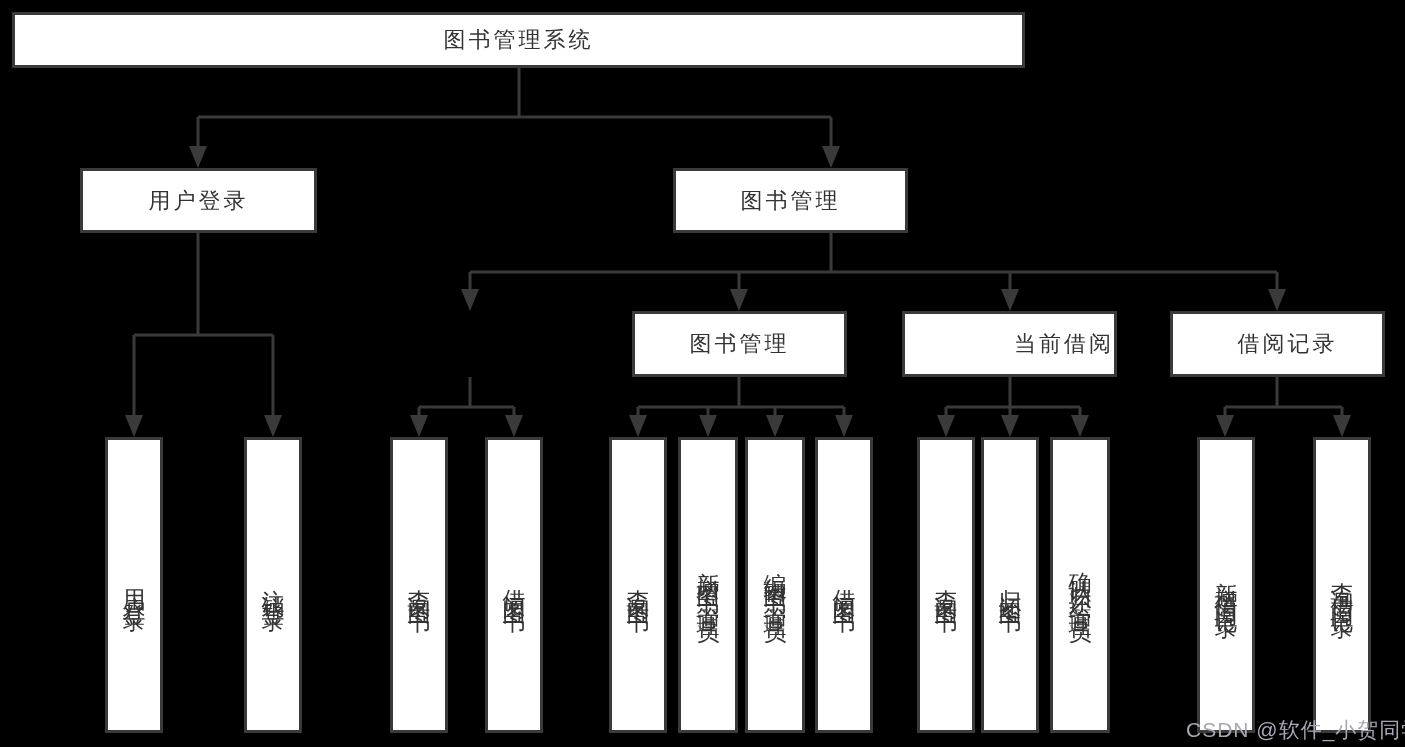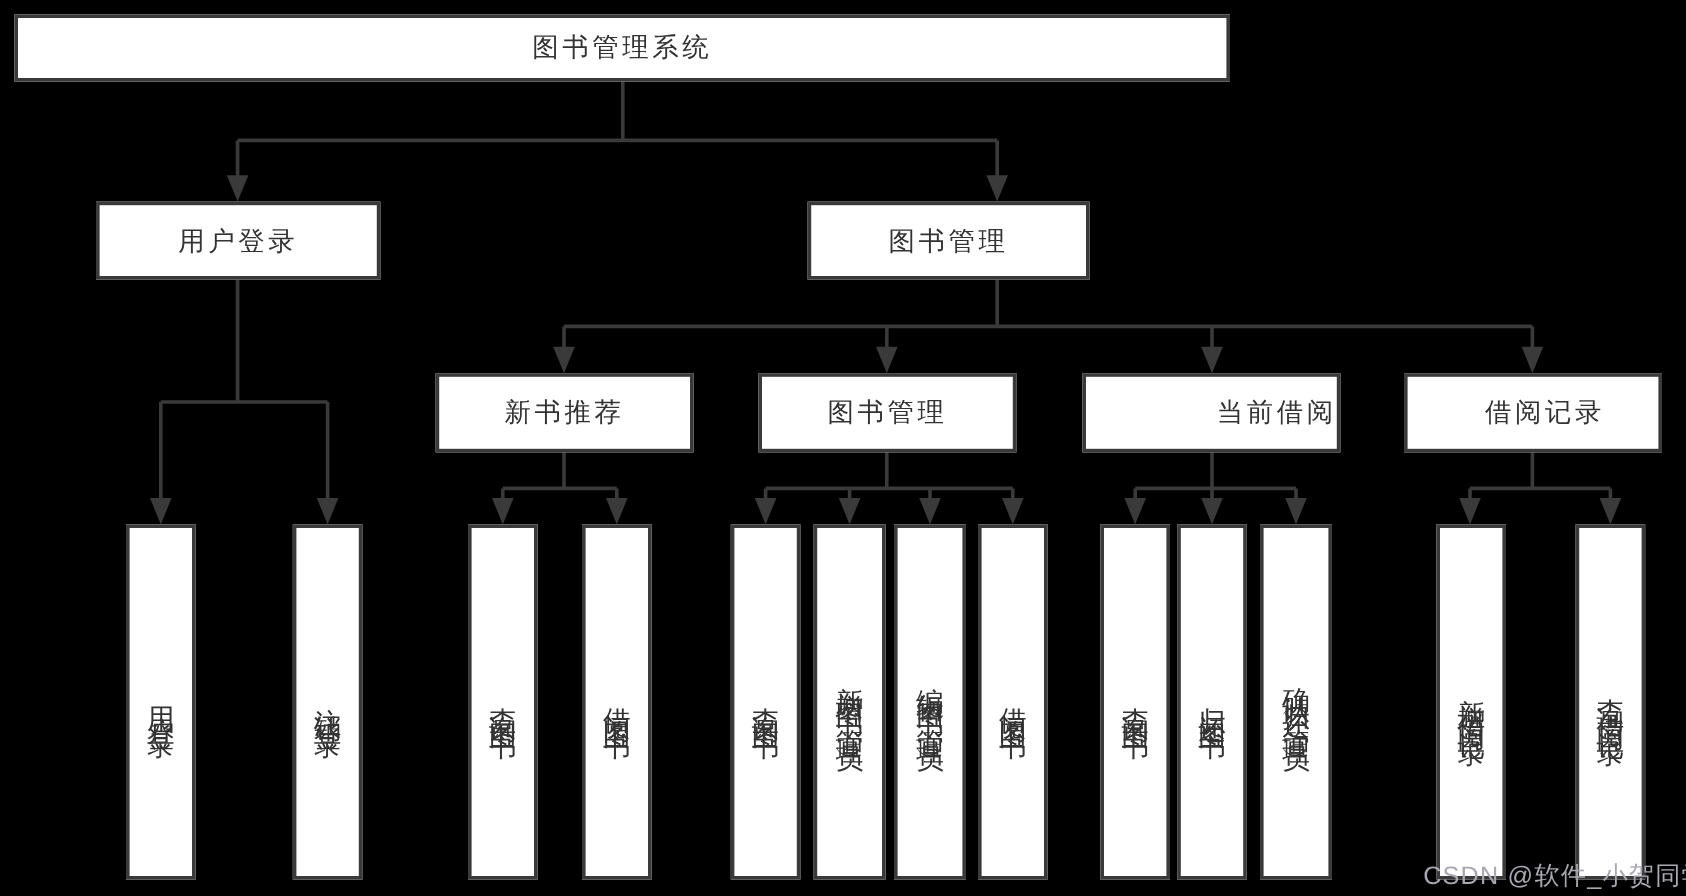--- a/index.html
+++ b/index.html
@@ -131,23 +131,20 @@
     <span class="label">图书管理系统</span>
   </div>
 
   <div class="box hbox b-userlg">
     <span class="label">用户登录</span>
   </div>
   <div class="box hbox b-bookmg">
     <span class="label">图书管理</span>
   </div>
 
-  <div class="box hbox b-newrec">
-    <span class="label">新书推荐</span>
-  </div>
   <div class="box hbox b-borrow">
     <span class="label">图书管理</span>
   </div>
   <div class="box hbox b-currbr">
     <span class="label">当前借阅</span>
   </div>
   <div class="box hbox b-record">
     <span class="label">借阅记录</span>
   </div>
 

